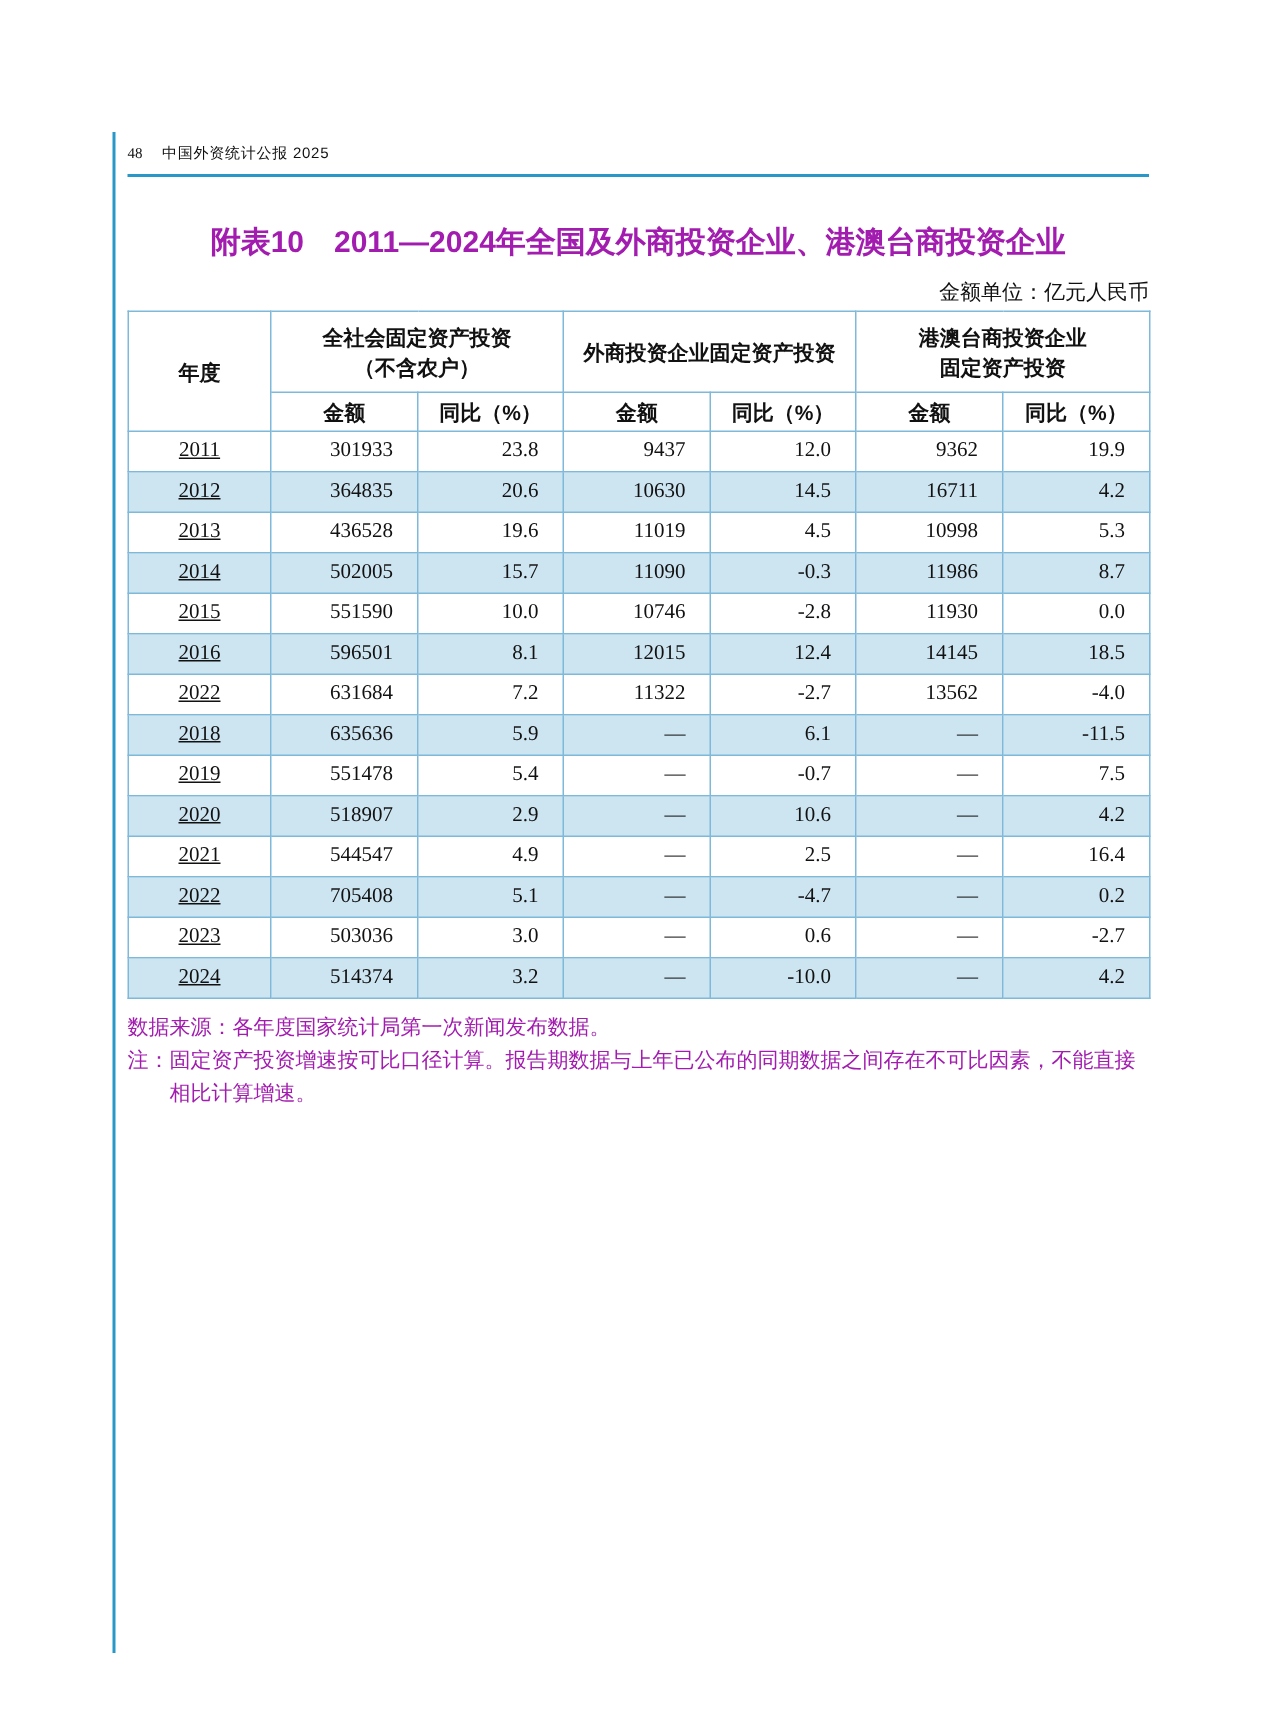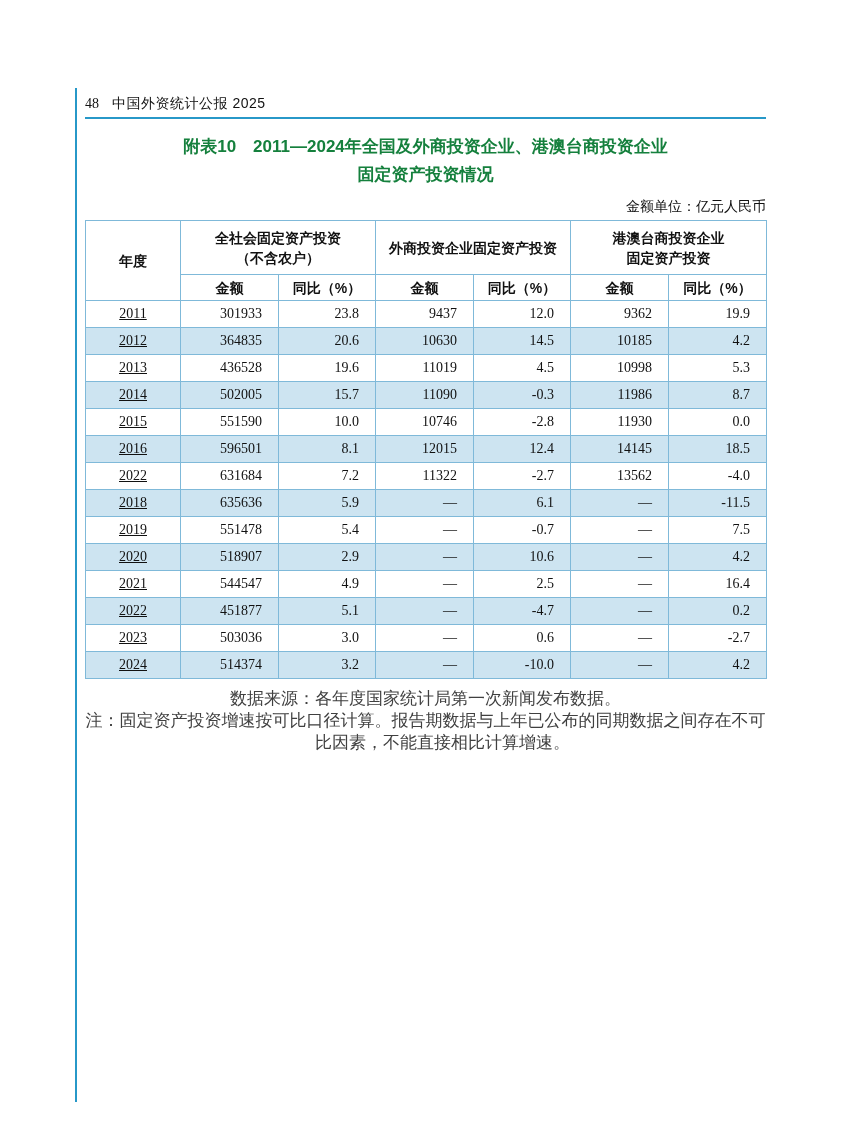--- a/index.html
+++ b/index.html
@@ -25,46 +25,46 @@
     position: absolute;
     left: 85px;
     top: 0;
     width: 681px;
   }
   .page-header {
     display: flex;
     align-items: baseline;
     gap: 13px;
     padding-top: 95px;
-    font-size: 14px;
+    font-size: 10px;
     line-height: 16px;
     color: #111;
   }
   .page-number { font-family: "Liberation Serif", serif; }
   .report-title { letter-spacing: 0.5px; }
   .header-rule {
     margin-top: 5px;
     height: 2px;
     background: #2798c8;
   }
   .doc-title {
-    margin-top: 14px;
+    margin-top: 30px;
     text-align: center;
-    font-size: 17px;
+    font-size: 20px;
     font-weight: bold;
     line-height: 28px;
-    color: #15803d;
+    color: #a21caf;
   }
   .title-line { display: block; }
   .unit-note {
     margin-top: 9px;
     text-align: right;
     font-size: 14px;
     line-height: 18px;
-    font-family: Liberation Serif, serif;
+    font-family: Liberation Sans, sans-serif;
     color: #111;
   }
   table.data-table {
     margin-top: 4px;
     width: 681px;
     border-collapse: collapse;
     table-layout: fixed;
   }
   .data-table th, .data-table td {
     border: 1px solid #7fb9d9;
@@ -85,25 +85,24 @@
     font-size: 14px;
     font-family: "Liberation Serif", serif;
     color: #111;
     vertical-align: middle;
   }
   .data-table tbody tr:nth-child(even) { background: #cde4f1; }
   .cell-year { text-align: center; text-decoration: underline; }
   .cell-num { text-align: right; padding-right: 16px; }
   .notes {
     margin-top: 9px;
-    font-size: 17px;
+    font-size: 14px;
     line-height: 22px;
     font-family: "Liberation Serif", serif;
-    color: #404040;
-    text-align: center;
+    color: #a21caf;
   }
   .note-hanging {
     padding-left: 2em;
     text-indent: -2em;
   }
 </style>
 </head>
 <body>
 
 <div class="page">
@@ -111,21 +110,20 @@
   <div class="content">
 
     <header class="page-header">
       <span class="page-number">48</span>
       <span class="report-title">中国外资统计公报 2025</span>
     </header>
     <div class="header-rule"></div>
 
     <h1 class="doc-title">
       <span class="title-line">附表10　2011—2024年全国及外商投资企业、港澳台商投资企业</span>
-      <span class="title-line">固定资产投资情况</span>
     </h1>
 
     <div class="unit-note">金额单位：亿元人民币</div>
 
     <table class="data-table">
       <colgroup>
         <col style="width:95px">
         <col style="width:98px">
         <col style="width:97px">
         <col style="width:98px">
@@ -167,21 +165,21 @@
             <td class="cell-num">12.0</td>
             <td class="cell-num">9362</td>
             <td class="cell-num">19.9</td>
           </tr>
           <tr>
             <td class="cell-year">2012</td>
             <td class="cell-num">364835</td>
             <td class="cell-num">20.6</td>
             <td class="cell-num">10630</td>
             <td class="cell-num">14.5</td>
-            <td class="cell-num">10185</td>
+            <td class="cell-num">16711</td>
             <td class="cell-num">4.2</td>
           </tr>
           <tr>
             <td class="cell-year">2013</td>
             <td class="cell-num">436528</td>
             <td class="cell-num">19.6</td>
             <td class="cell-num">11019</td>
             <td class="cell-num">4.5</td>
             <td class="cell-num">10998</td>
             <td class="cell-num">5.3</td>
@@ -253,21 +251,21 @@
             <td class="cell-year">2021</td>
             <td class="cell-num">544547</td>
             <td class="cell-num">4.9</td>
             <td class="cell-num">—</td>
             <td class="cell-num">2.5</td>
             <td class="cell-num">—</td>
             <td class="cell-num">16.4</td>
           </tr>
           <tr>
             <td class="cell-year">2022</td>
-            <td class="cell-num">451877</td>
+            <td class="cell-num">705408</td>
             <td class="cell-num">5.1</td>
             <td class="cell-num">—</td>
             <td class="cell-num">-4.7</td>
             <td class="cell-num">—</td>
             <td class="cell-num">0.2</td>
           </tr>
           <tr>
             <td class="cell-year">2023</td>
             <td class="cell-num">503036</td>
             <td class="cell-num">3.0</td>

